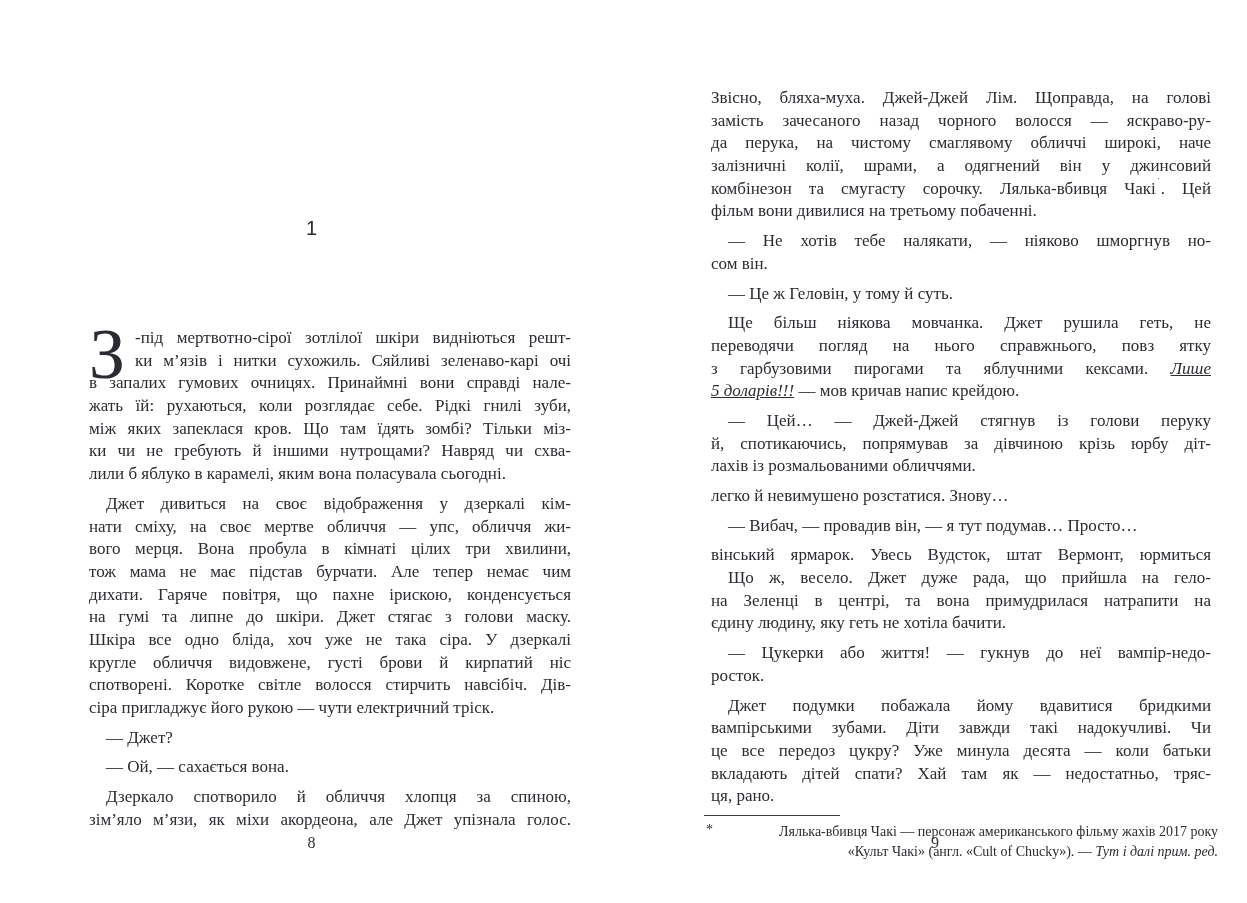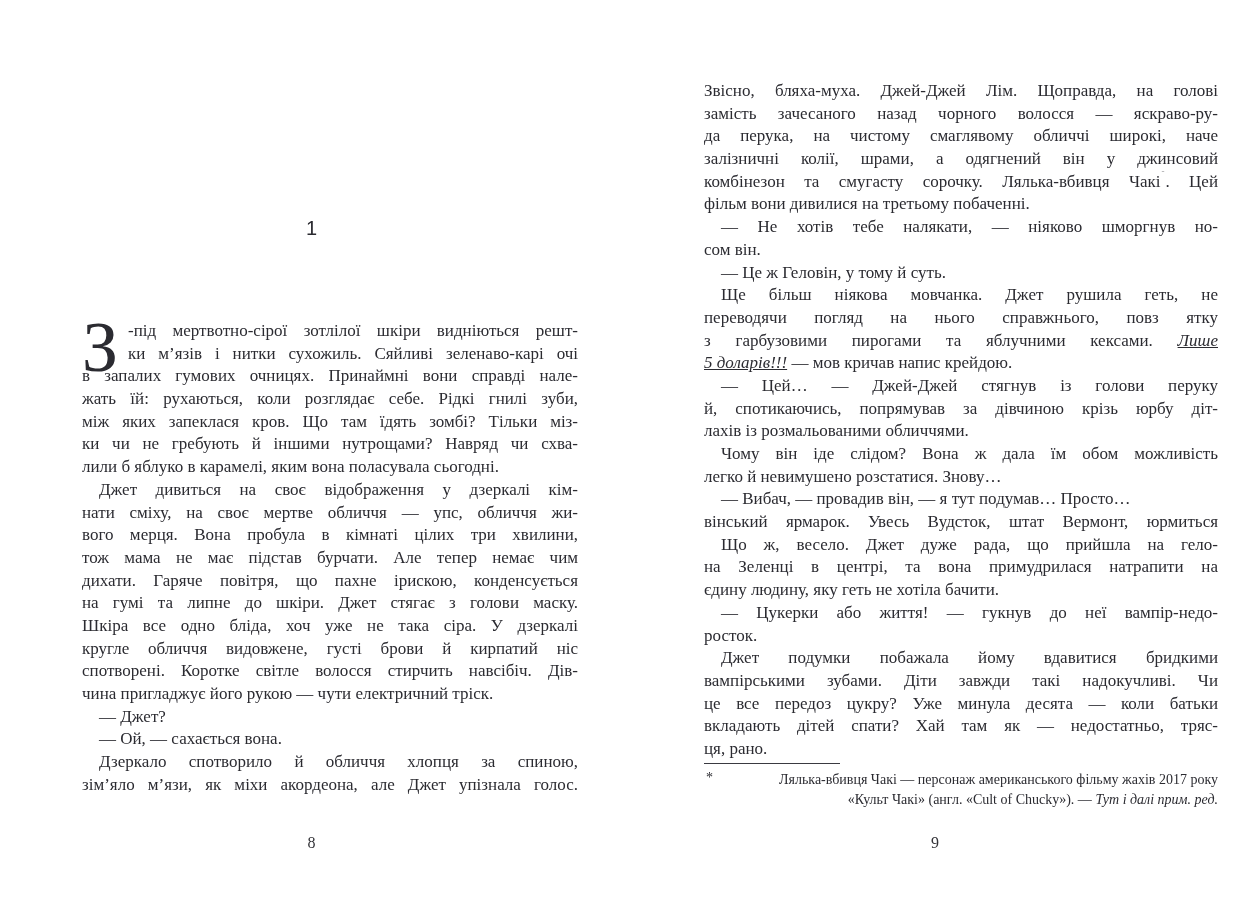--- a/index.html
+++ b/index.html
@@ -19,21 +19,21 @@
   .col-left  { left: 82px;  top: 320px; width: 496px; }
   .col-right { left: 704px; top: 80px;  width: 514px; }
 
   .chapter-num {
     position: absolute; left: 0; top: 218px; width: 623px;
     text-align: center;
     font-family: "Liberation Sans", "DejaVu Sans", sans-serif;
     font-size: 20px; line-height: 20px; color: #2b2b31;
   }
 
-  .para { margin: 0; }
+  .para { margin: 7px; }
   .ln {
     font-size: 17px;
     line-height: 22.7px;
     height: 22.7px;
     text-align: justify;
     text-align-last: justify;
     overflow: hidden;
   }
   .ln.end { text-align-last: left; }
   .ln.ind { text-indent: 17px; }
@@ -102,21 +102,21 @@
       <div class="para">
         <div class="ln ind"><span>Джет дивиться на своє відображення у дзеркалі кім-</span></div>
         <div class="ln"><span>нати сміху, на своє мертве обличчя — упс, обличчя жи-</span></div>
         <div class="ln"><span>вого мерця. Вона пробула в кімнаті цілих три хвилини,</span></div>
         <div class="ln"><span>тож мама не має підстав бурчати. Але тепер немає чим</span></div>
         <div class="ln"><span>дихати. Гаряче повітря, що пахне ірискою, конденсується</span></div>
         <div class="ln"><span>на гумі та липне до шкіри. Джет стягає з голови маску.</span></div>
         <div class="ln"><span>Шкіра все одно бліда, хоч уже не така сіра. У дзеркалі</span></div>
         <div class="ln"><span>кругле обличчя видовжене, густі брови й кирпатий ніс</span></div>
         <div class="ln"><span>спотворені. Коротке світле волосся стирчить навсібіч. Дів-</span></div>
-        <div class="ln end"><span>чина пригладжує його рукою — чути електричний тріск.</span></div>
+        <div class="ln end"><span>сіра пригладжує його рукою — чути електричний тріск.</span></div>
       </div>
       <div class="para">
         <div class="ln ind end"><span>— Джет?</span></div>
       </div>
       <div class="para">
         <div class="ln ind end"><span>— Ой, — сахається вона.</span></div>
       </div>
       <div class="para">
         <div class="ln ind"><span>Дзеркало спотворило й обличчя хлопця за спиною,</span></div>
         <div class="ln"><span>зім’яло м’язи, як міхи акордеона, але Джет упізнала голос.</span></div>
@@ -144,21 +144,20 @@
         <div class="ln"><span>переводячи погляд на нього справжнього, повз ятку</span></div>
         <div class="ln"><span>з гарбузовими пирогами та яблучними кексами. </span><i>Лише</i></div>
         <div class="ln end"><i>5 доларів!!!</i><span> — мов кричав напис крейдою.</span></div>
       </div>
       <div class="para">
         <div class="ln ind"><span>— Цей… — Джей-Джей стягнув із голови перуку</span></div>
         <div class="ln"><span>й, спотикаючись, попрямував за дівчиною крізь юрбу діт-</span></div>
         <div class="ln end"><span>лахів із розмальованими обличчями.</span></div>
       </div>
       <div class="para">
-        <div class="ln ind"><span>Чому він іде слідом? Вона ж дала їм обом можливість</span></div>
         <div class="ln end"><span>легко й невимушено розстатися. Знову…</span></div>
       </div>
       <div class="para">
         <div class="ln ind end"><span>— Вибач, — провадив він, — я тут подумав… Просто…</span></div>
       </div>
       <div class="para">
         <div class="ln"><span>вінський ярмарок. Увесь Вудсток, штат Вермонт, юрмиться</span></div>
         <div class="ln ind"><span>Що ж, весело. Джет дуже рада, що прийшла на гело-</span></div>
         <div class="ln"><span>на Зеленці в центрі, та вона примудрилася натрапити на</span></div>
         <div class="ln end"><span>єдину людину, яку геть не хотіла бачити.</span></div>

